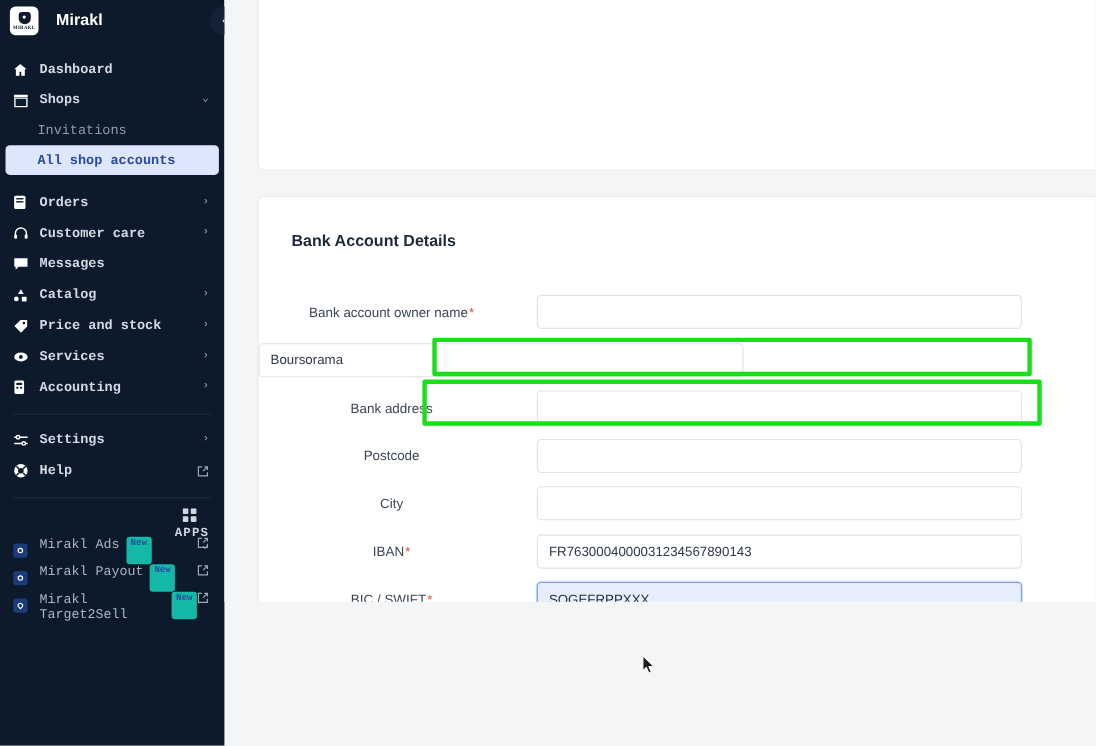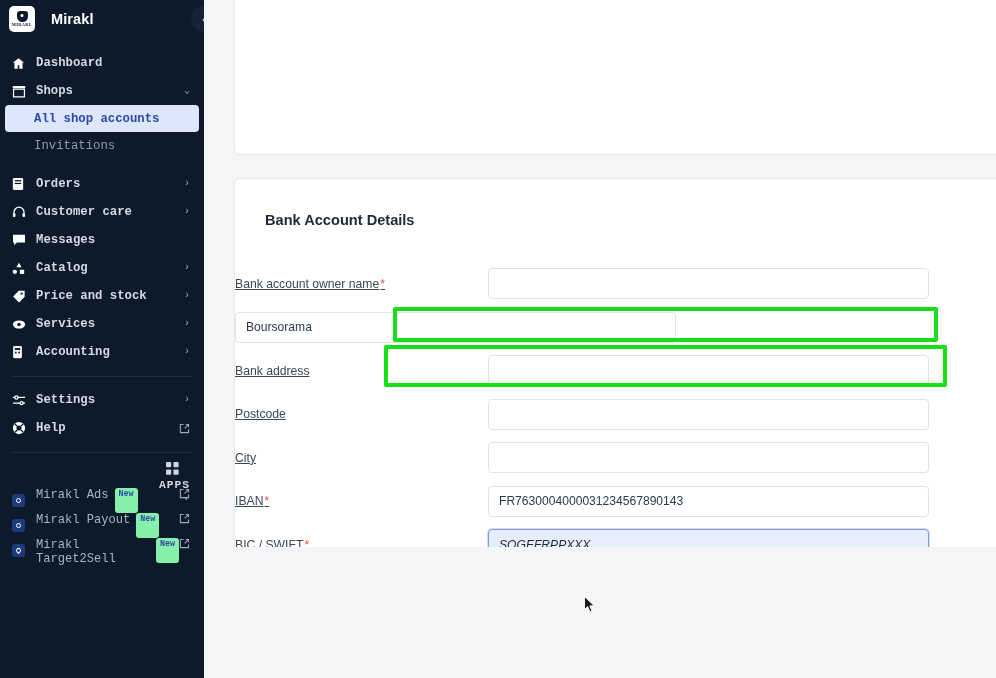--- a/index.html
+++ b/index.html
@@ -155,21 +155,21 @@
   .app-icon-sq .dot {
     width: 5px; height: 5px; border-radius: 50%;
     border: 1.4px solid #ffffff;
   }
   .app-icon-sq .pin {
     width: 5px; height: 5px; border-radius: 50% 50% 50% 0;
     transform: rotate(-45deg);
     border: 1.4px solid #ffffff;
   }
   .badge-new {
-    background: #86efac;
+    background: #14b8a6;
     color: #2d4ba8;
     font-size: 8.3px;
     font-weight: bold;
     padding: 1px 4px 2px 4px;
     border-radius: 3px;
     margin-left: 6px;
     line-height: 1.2;
   }
   .ext-ico { margin-left: auto; color: #9aa8ba; display: flex; }
 
@@ -205,46 +205,44 @@
     color: #1e2a3a;
   }
   .form-rows { position: absolute; left: 0; top: 83px; width: 100%; }
   .form-row {
     display: flex; align-items: center;
     height: 43.5px;
     position: relative;
   }
   .form-label {
     width: 253px;
-    text-align: left;
+    text-align: center;
     padding-right: 11px;
     font-size: 12.2px;
     color: #3b4656;
     white-space: nowrap;
-    text-decoration: underline;
   }
   .req { color: #e8493f; font-size: 12px; margin-left: 1px; }
   .form-input {
     width: 441px; height: 31px;
     border: 1px solid #dfe2e8;
     border-radius: 4px;
     background: #ffffff;
     font-size: 12.1px;
     color: #2e3949;
     padding: 0 10px;
     font-family: "Liberation Sans", sans-serif;
     outline: none;
   }
   .form-input::placeholder { color: #b6bcc6; }
   .form-input.focused {
     background: #e6eefc;
     border: 1px solid #7d9fe0;
     box-shadow: 0 0 0 1px rgba(125,159,224,0.35);
     color: #1f2a38;
-    font-style: italic;
   }
   .hl-box {
     position: absolute;
     border: 4px solid #18e018;
     border-radius: 2px;
     pointer-events: none;
     z-index: 20;
   }
   .divider-h {
     position: absolute;
@@ -309,26 +307,26 @@
         <span class="ico">
           <svg width="14" height="13" viewBox="0 0 18 16" fill="#fff">
               <path d="M1 1h16v2.6H1z"></path>
               <path d="M2 5h14v10H2z" fill="none" stroke="#fff" stroke-width="1.6"></path>
             </svg>
         </span>
         <span class="label">Shops</span>
         <span class="chev">⌄</span>
       </div>
 
+      <div class="nav-item sub">
+        <span class="label">Invitations</span>
+      </div>
+
       <div class="nav-item sub active">
         <span class="label">All shop accounts</span>
-      </div>
-
-      <div class="nav-item sub">
-        <span class="label">Invitations</span>
       </div>
 
       <div class="nav-gap"></div>
 
       <div class="nav-item">
         <span class="ico">
           <svg width="12" height="14" viewBox="0 0 14 16" fill="#fff">
               <rect x="1" y="1" width="12" height="14" rx="1.6"></rect>
               <rect x="3.2" y="3.4" width="7.6" height="1.5" fill="#0c1a2b"></rect>
               <rect x="3.2" y="6.6" width="7.6" height="1.5" fill="#0c1a2b"></rect>

